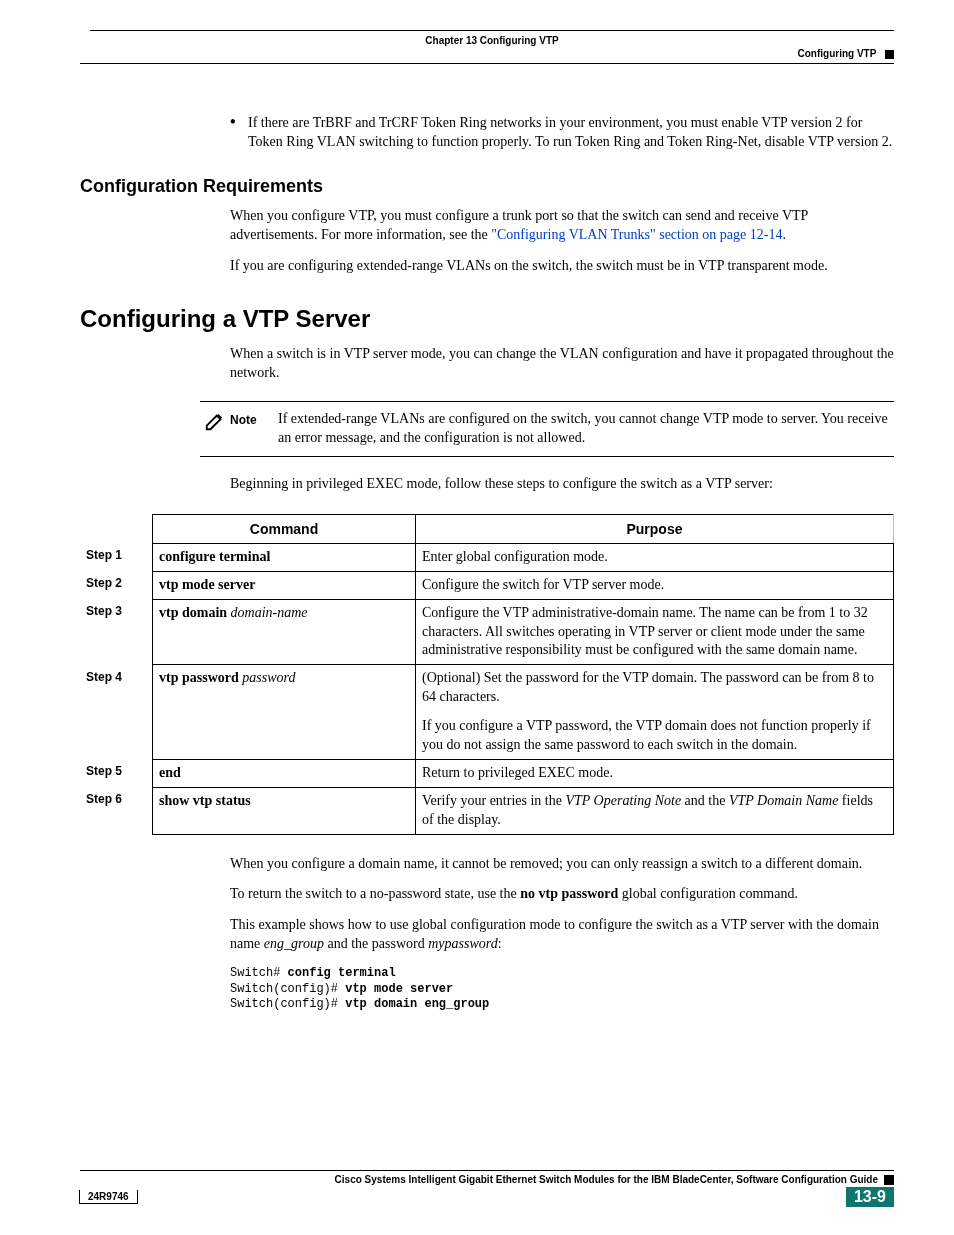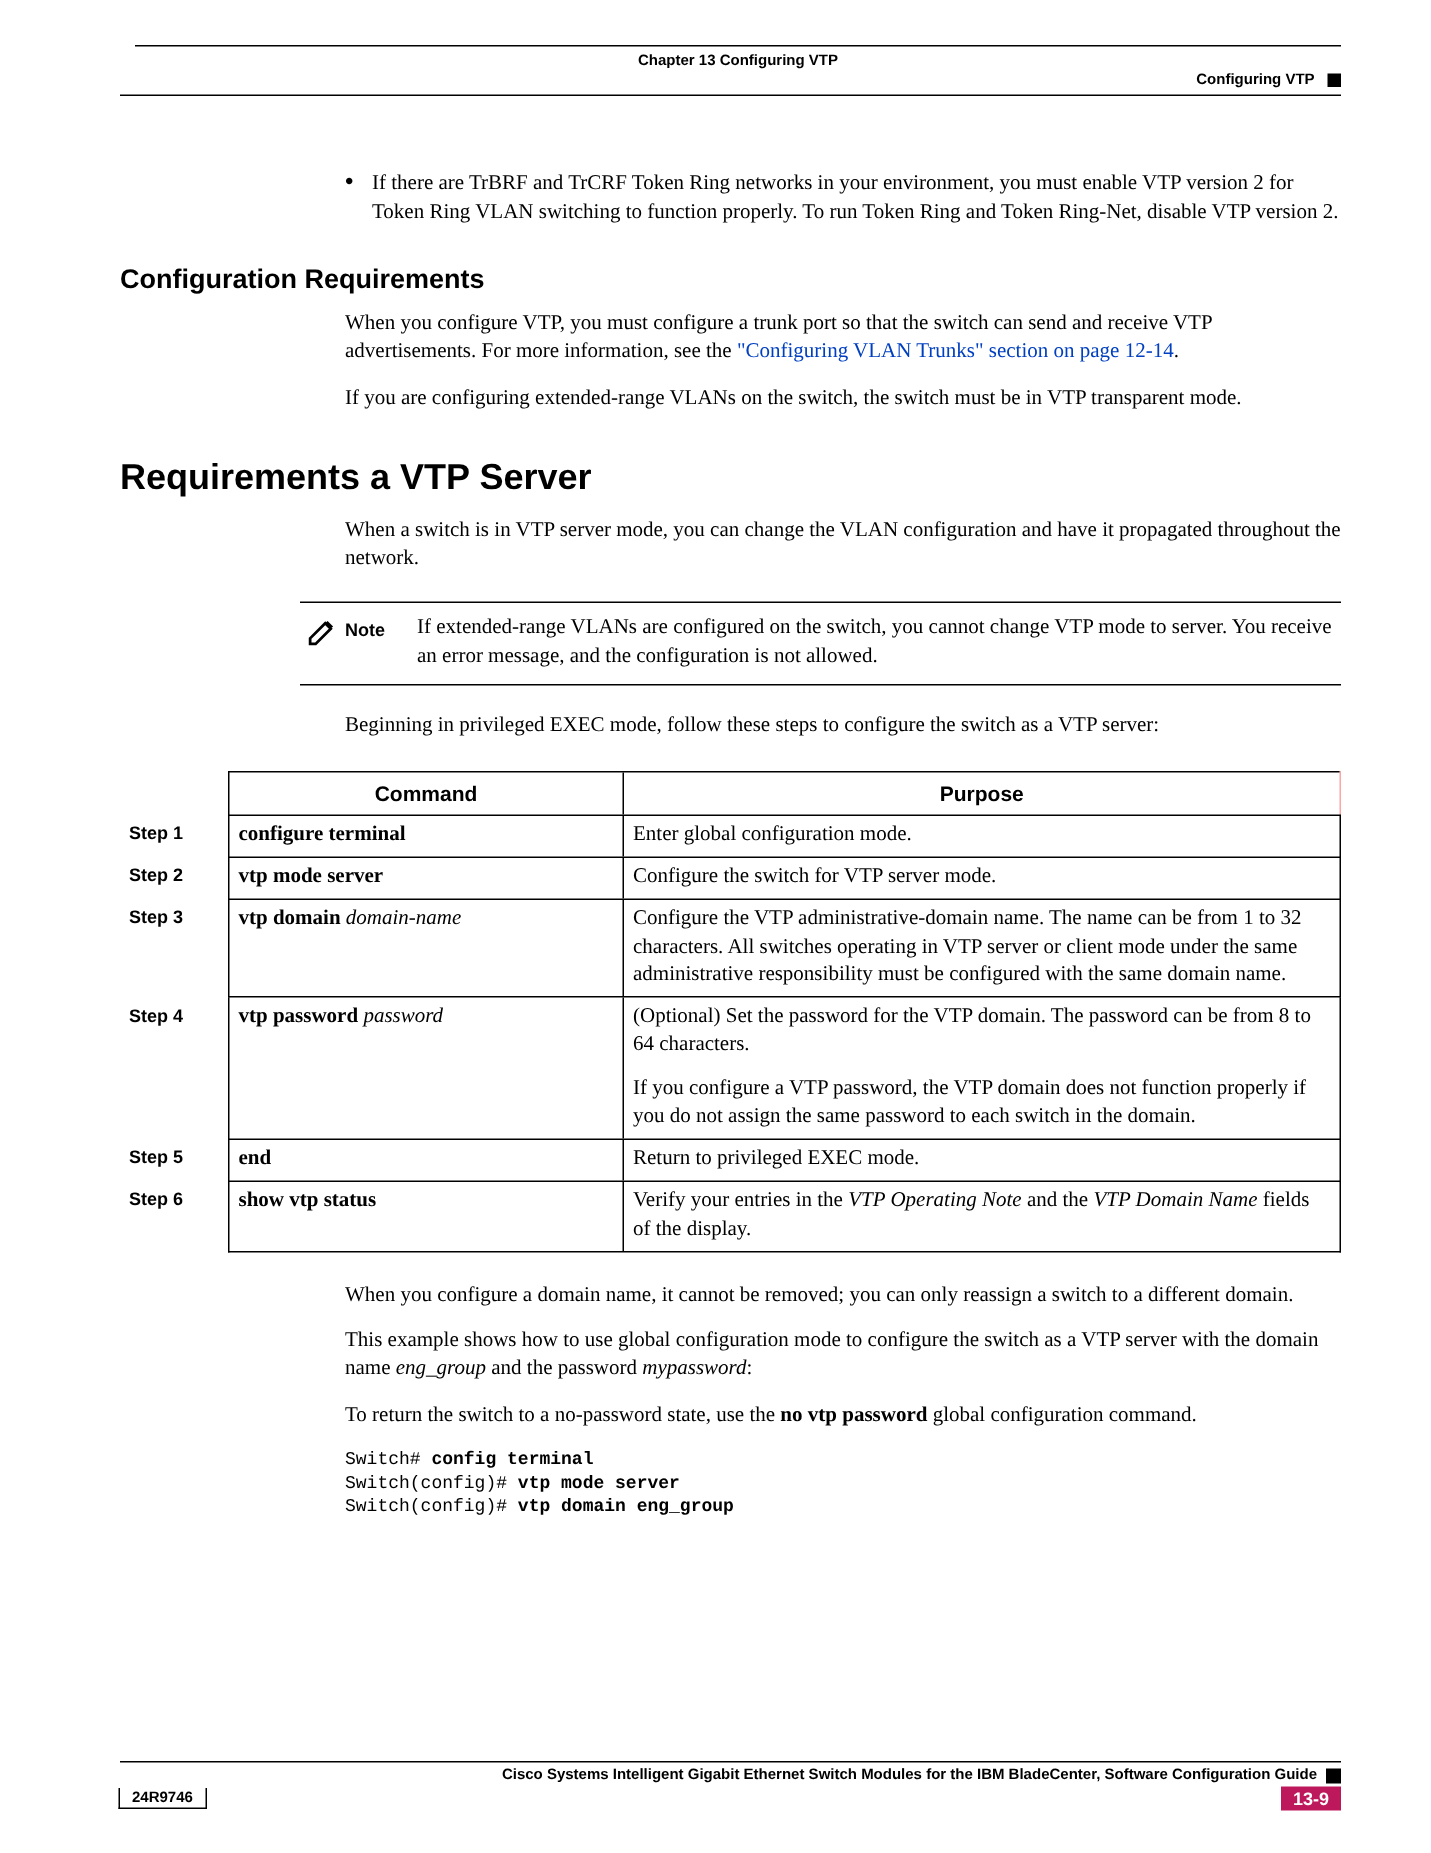--- a/index.html
+++ b/index.html
@@ -202,25 +202,25 @@
     font-weight: bold;
     font-size: 10px;
     border-left: 1px solid #000;
     border-bottom: 1px solid #000;
     border-right: 1px solid #000;
     padding: 1px 8px;
     margin-left:-1px;
   }
   .footer-pg {
     margin-left: auto;
-    background: #be185d;
+    background: #0f766e;
     color: #fff;
     font-family: Arial, Helvetica, sans-serif;
     font-weight: bold;
-    font-size: 12px;
+    font-size: 16px;
     padding: 1px 8px;
   }
 </style>
 </head>
 <body>
 
 <div class="page">
 
   <div class="top-rule"></div>
   <div class="chap-head">Chapter 13    Configuring VTP</div>
@@ -239,21 +239,21 @@
 
   <div class="h3">Configuration Requirements</div>
 
   <div class="body-block">
     <p class="para">
       <span>When you configure VTP, you must configure a trunk port so that the switch can send and receive VTP advertisements. For more information, see the </span><a class="link">"Configuring VLAN Trunks" section on page 12-14</a><span>.</span>
     </p>
     <p class="para">If you are configuring extended-range VLANs on the switch, the switch must be in VTP transparent mode.</p>
   </div>
 
-  <div class="h2">Requirements a VTP Server</div>
+  <div class="h2">Configuring a VTP Server</div>
 
   <div class="body-block">
     <p class="para">When a switch is in VTP server mode, you can change the VLAN configuration and have it propagated throughout the network.</p>
   </div>
 
   <div class="note-wrap">
     <div class="note-rule"></div>
     <div class="note-row">
       <div class="note-icon">
         <svg viewBox="0 0 24 24">
@@ -313,24 +313,24 @@
         <td class="purpcol">
           <span>Verify your entries in the </span><span class="it">VTP Operating Note</span><span> and the </span><span class="it">VTP Domain Name</span><span> fields of the display.</span>
         </td>
       </tr>
     </tbody>
   </table>
 
   <div class="body-block">
     <p class="para">When you configure a domain name, it cannot be removed; you can only reassign a switch to a different domain.</p>
     <p class="para">
-      <span>This example shows how to use global configuration mode to configure the switch as a VTP server with the domain name </span><span class="it">eng_group</span><span> and the password </span><span class="it">mypassword</span><span>:</span>
+      <span>To return the switch to a no-password state, use the </span><b>no vtp password</b><span> global configuration command.</span>
     </p>
     <p class="para">
-      <span>To return the switch to a no-password state, use the </span><b>no vtp password</b><span> global configuration command.</span>
+      <span>This example shows how to use global configuration mode to configure the switch as a VTP server with the domain name </span><span class="it">eng_group</span><span> and the password </span><span class="it">mypassword</span><span>:</span>
     </p>
     <div class="code"><span>Switch# </span><span class="b">config terminal</span>
 <span>Switch(config)# </span><span class="b">vtp mode server</span>
 <span>Switch(config)# </span><span class="b">vtp domain eng_group</span></div>
   </div>
 
   <div class="footer">
     <div class="footer-rule"></div>
     <div class="footer-row">
       <div class="footer-title">Cisco Systems Intelligent Gigabit Ethernet Switch Modules for the IBM BladeCenter, Software Configuration Guide</div>

